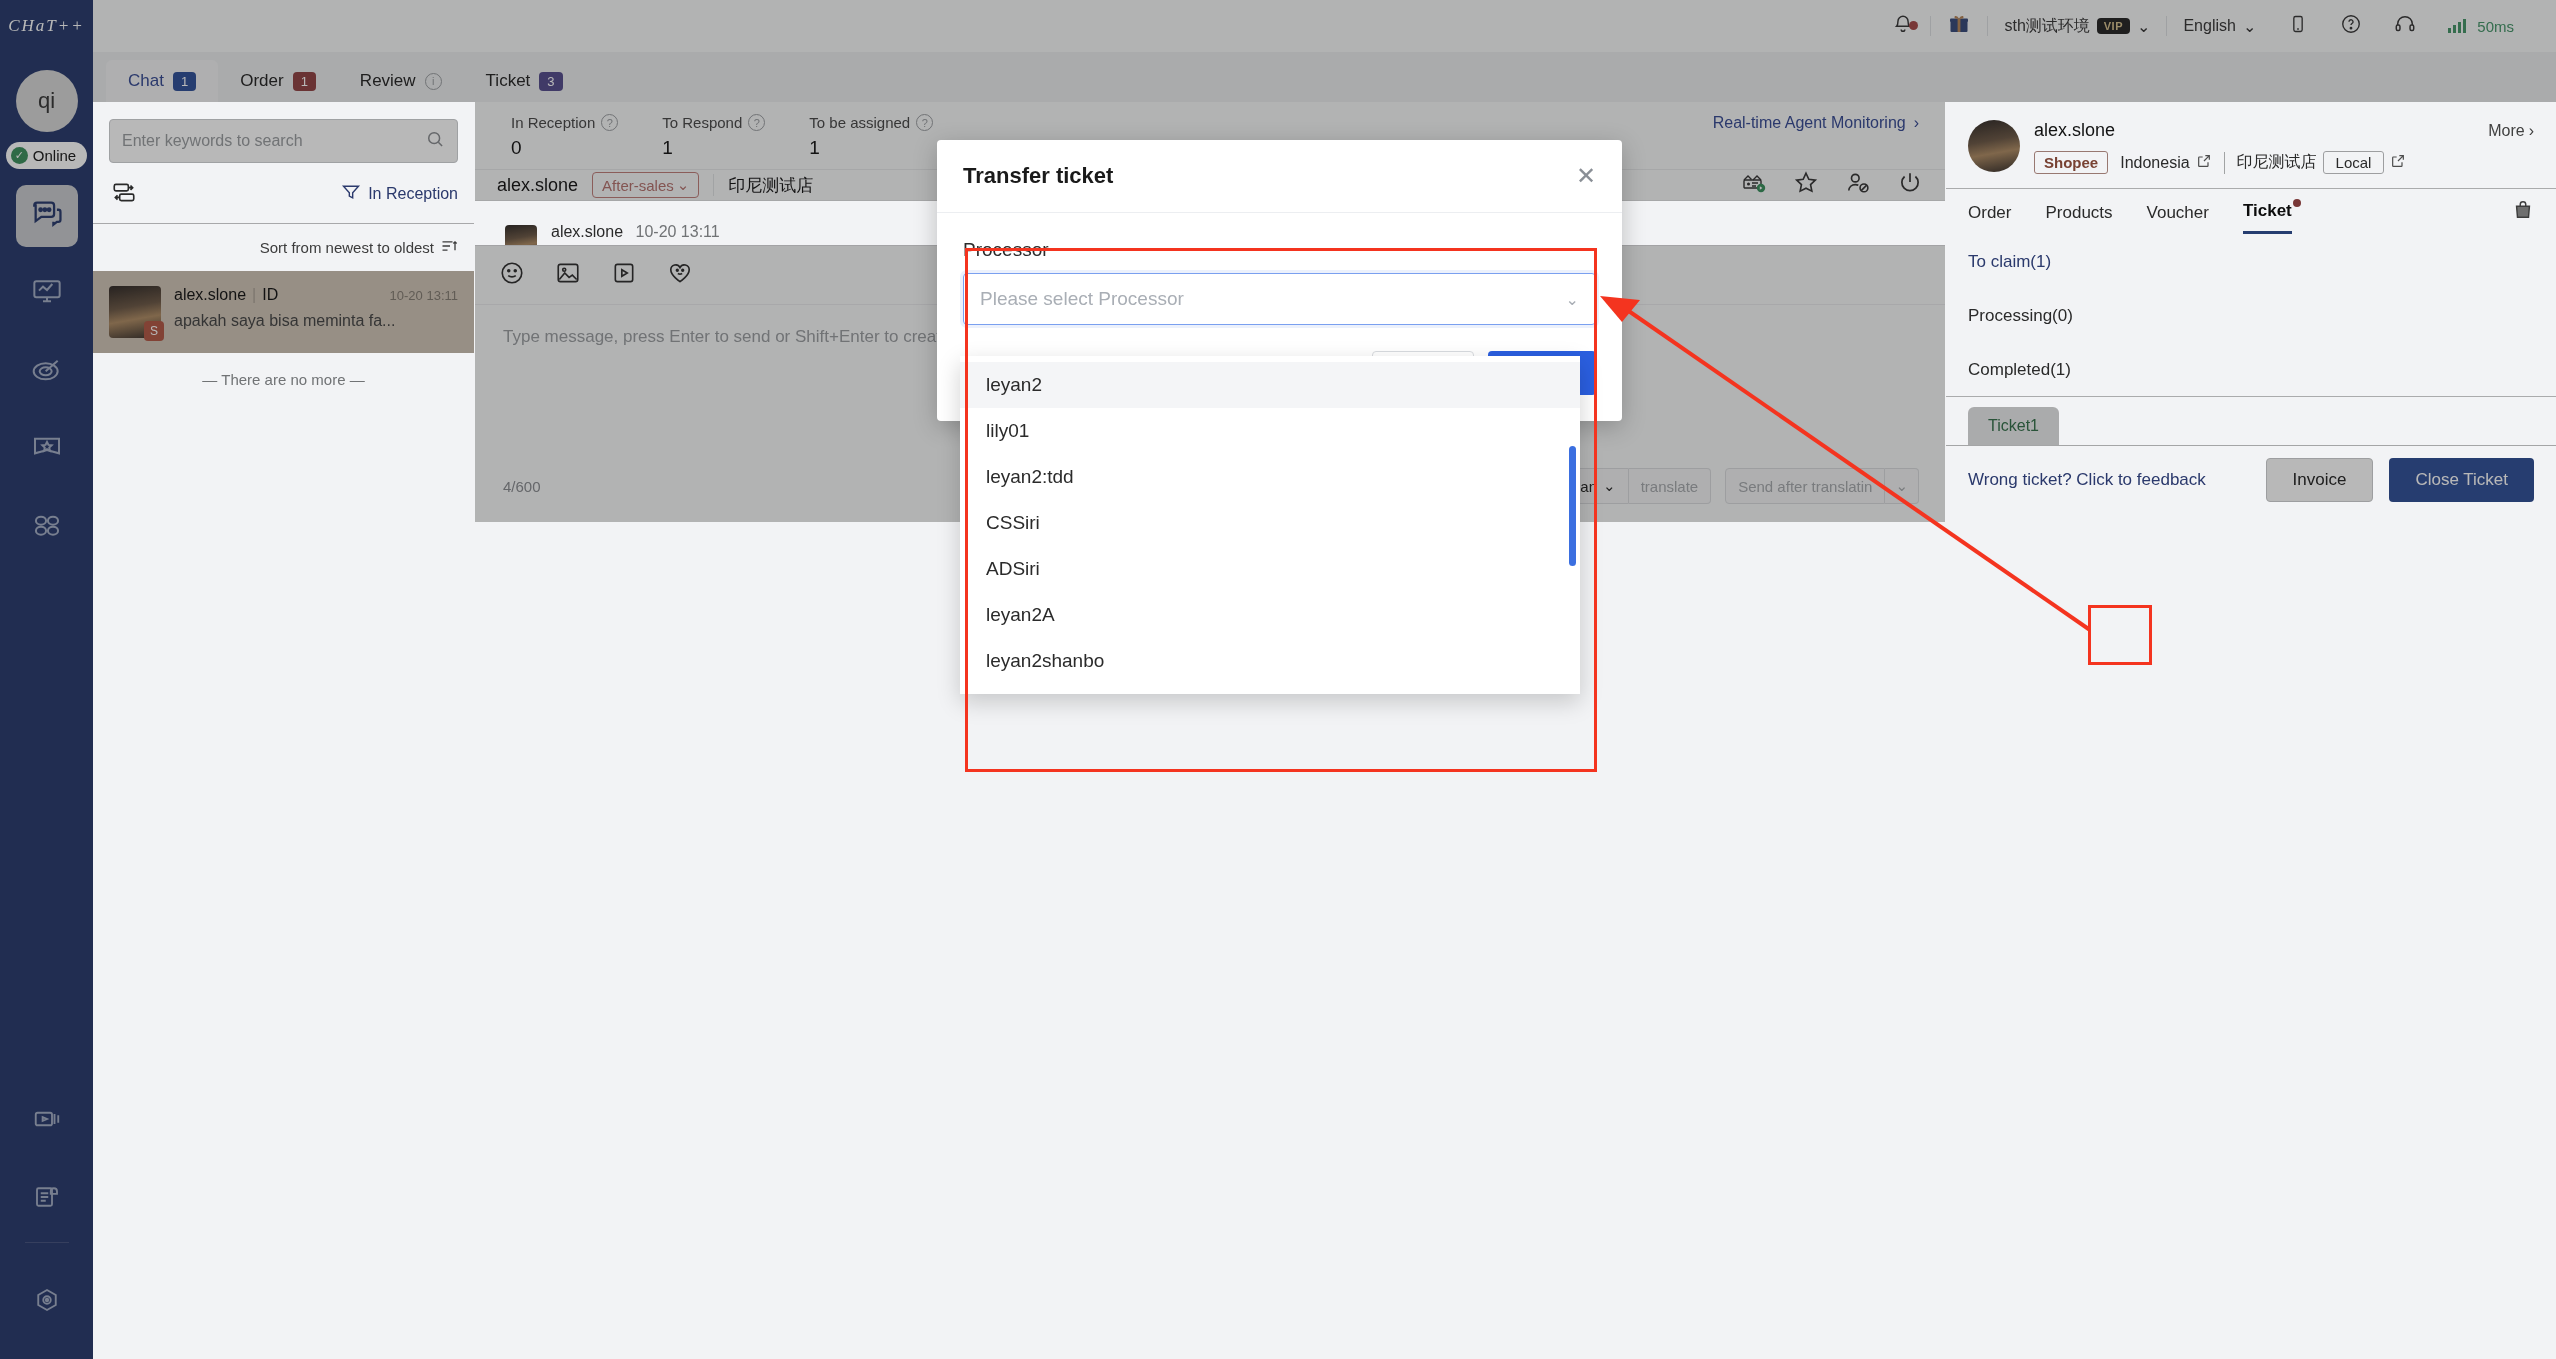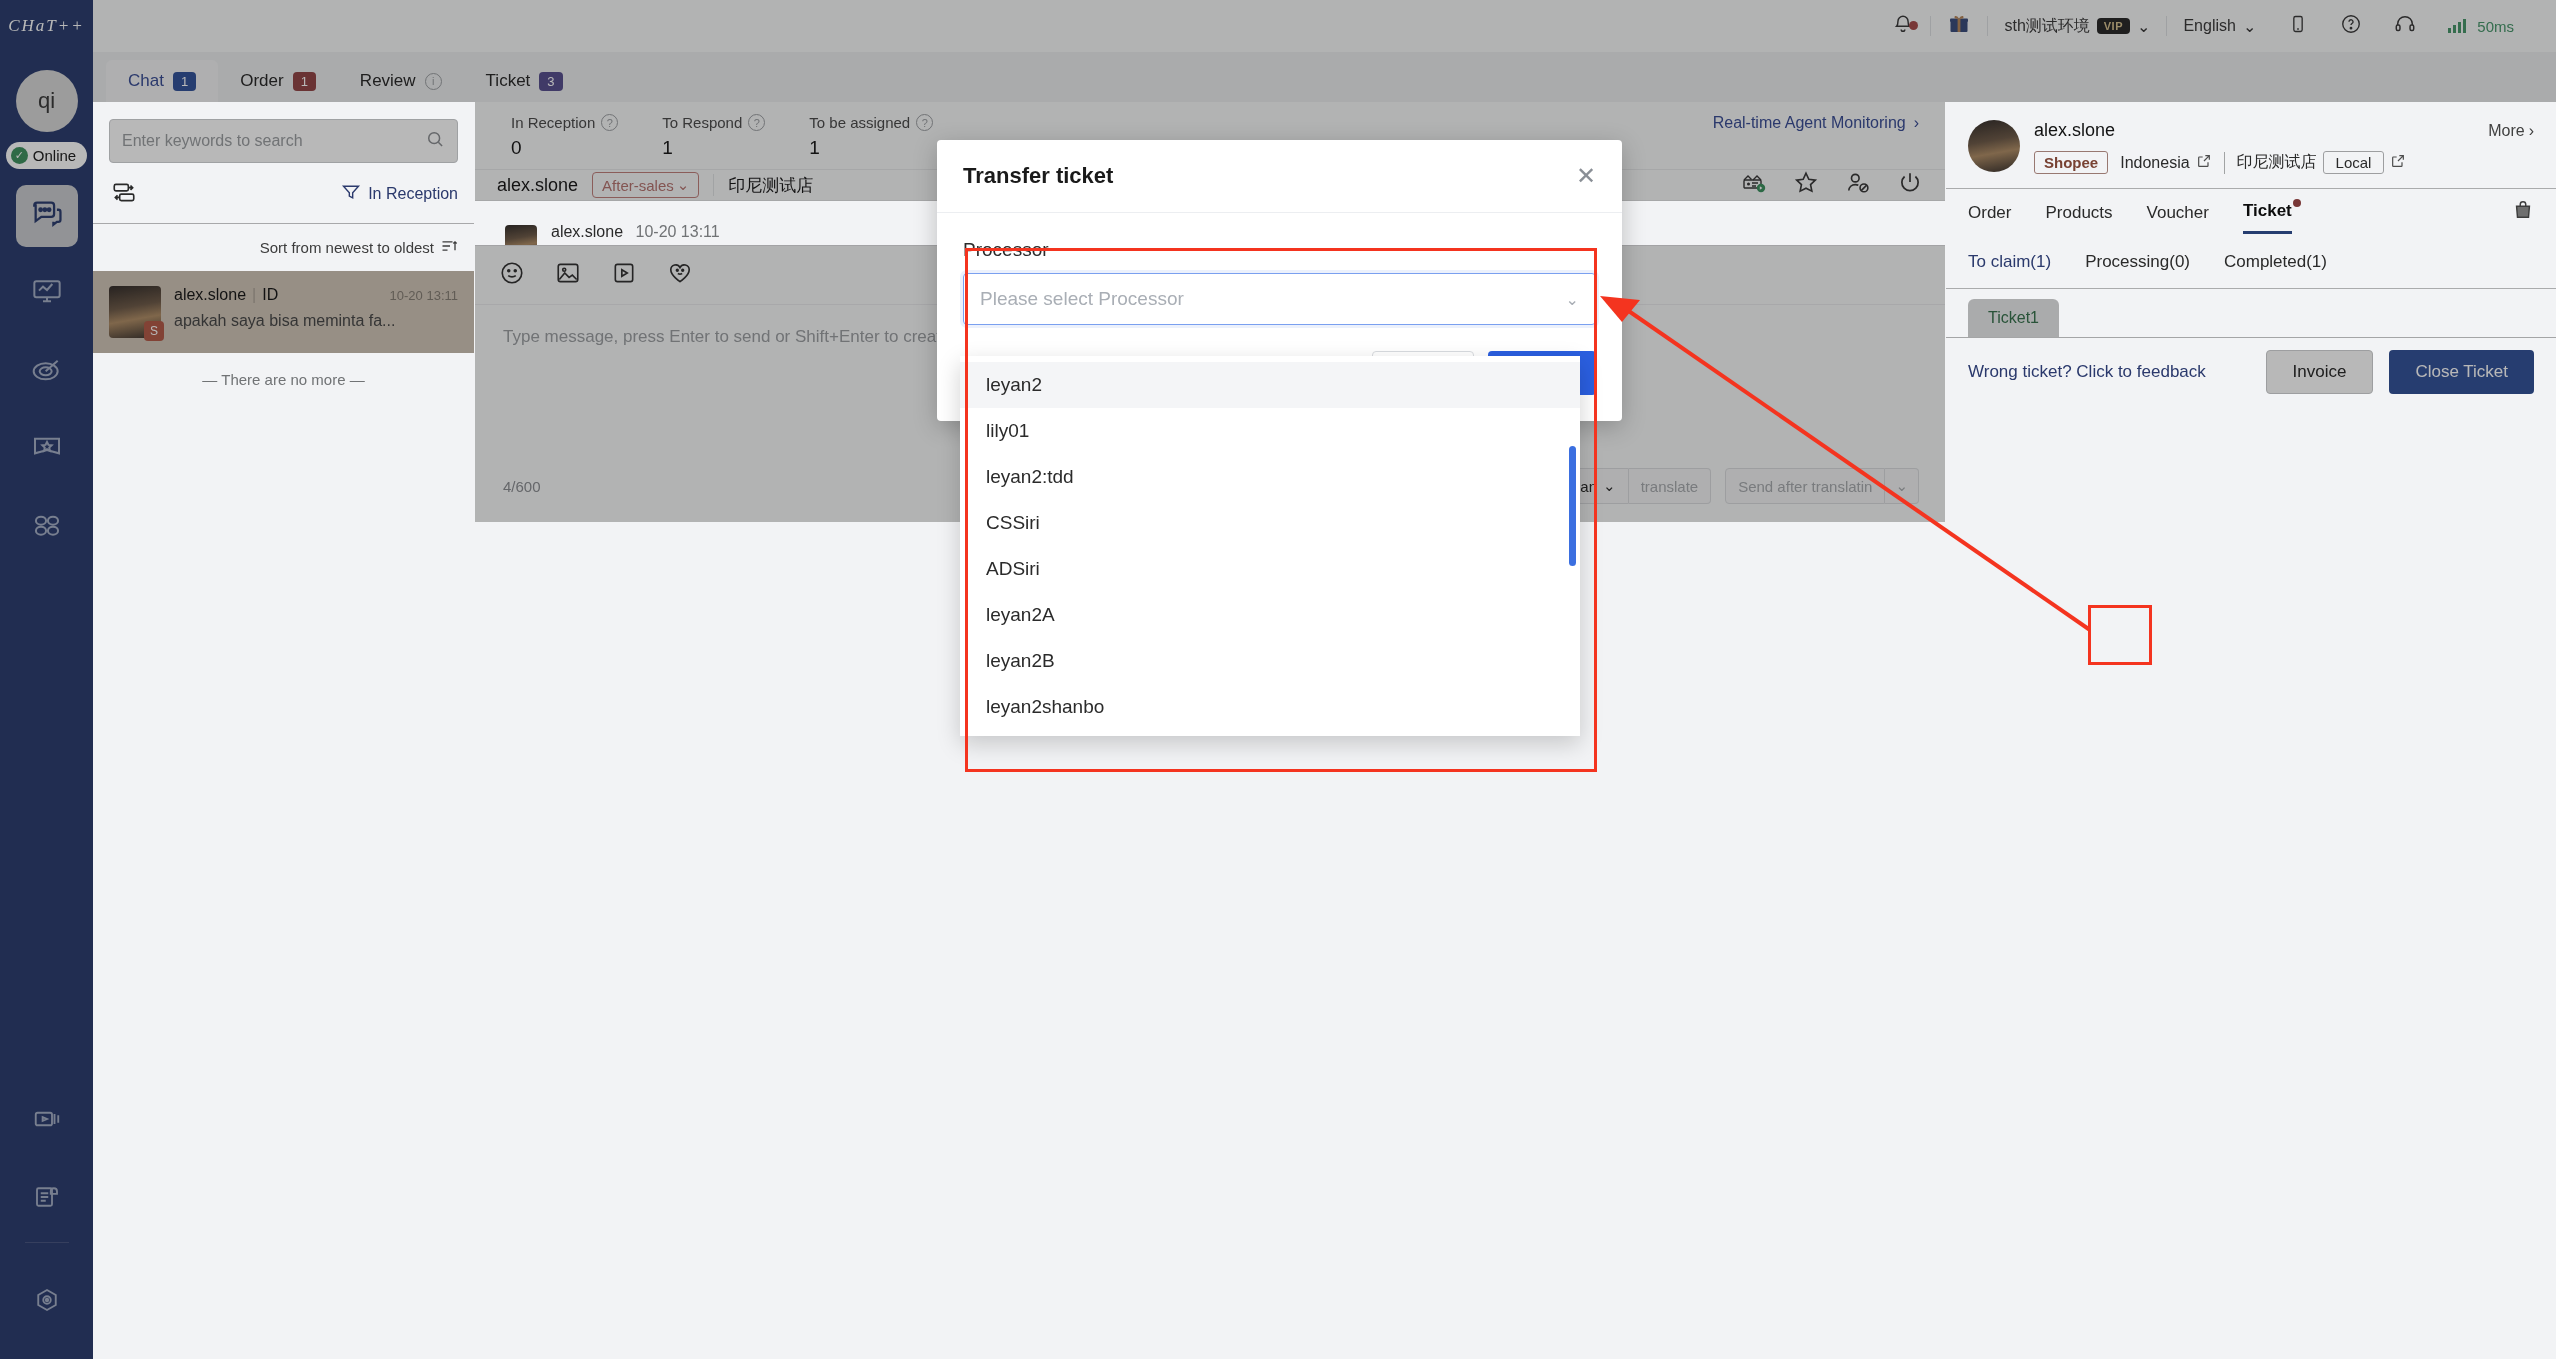--- a/index.html
+++ b/index.html
@@ -178,21 +178,21 @@
                 padding:2px 9px; border-radius:3px; }
   .tag-plain { font-size:16px; color:#3a3a3a; display:flex; align-items:center; gap:6px;}
   .tag-box { border:1px solid #d9dce0; font-size:15px; color:#3a3a3a; padding:2px 12px; border-radius:3px;}
   .rtabs { display:flex; align-items:center; gap:34px; padding: 10px 22px 0 22px;
            border-top:1px solid #ebedf0; font-size:17px; color:#3a3a3a; }
   .rtabs .t { padding-bottom:10px; position:relative; }
   .rtabs .t.active { color:#111; font-weight:bold; border-bottom:3px solid #1d56d6; }
   .reddot { position:absolute; top:-2px; right:-9px; width:8px;height:8px;border-radius:50%;background:#e23c3c;}
   .rtabs .cartico { margin-left:auto; padding-bottom:10px; color:#555; }
   .subtabs { display:flex; gap:34px; padding: 16px 22px; font-size:17px; color:#3a3a3a;
-             border-bottom:1px solid #ebedf0;}
+             border-bottom:1px solid #ebedf0;flex-direction:column;}
   .subtabs .s.active { color:#2b4fd0; }
   .tkt-tabs { padding: 10px 22px 0 22px; }
   .tkt-tab { display:inline-block; background:#eceef1; border-radius:6px 6px 0 0;
              padding: 10px 20px; font-size:16px; color:#15803d; }
   .rbody { flex:1; overflow:hidden; padding: 0 22px; }
   .rfoot { border-top:1px solid #e3e5e8; padding: 12px 22px; display:flex; align-items:center; gap:16px; }
   .rfoot a { font-size:17px; color:#2b4fd0; text-decoration:none; }
   .btn-inv { margin-left:auto; border:1px solid #d9dce0; background:#fff; border-radius:4px;
              height:44px; padding:0 26px; display:flex; align-items:center; font-size:17px; color:#2b2b2b;}
   .btn-close { background:#1d56d6; color:#fff; border-radius:4px; height:44px; padding:0 26px;
@@ -741,21 +741,20 @@
     </div>
   </div>
 
   <div class="dropdown">
     <div class="dd-item hl">leyan2</div>
     <div class="dd-item">lily01</div>
     <div class="dd-item">leyan2:tdd</div>
     <div class="dd-item">CSSiri</div>
     <div class="dd-item">ADSiri</div>
     <div class="dd-item">leyan2A</div>
-    <div class="dd-item">leyan2B</div>
     <div class="dd-item">leyan2shanbo</div>
     <div class="dd-scroll"></div>
   </div>
 
   <div class="anno-box" style="left:965px; top:248px; width:632px; height:524px;"></div>
   <div class="anno-box" style="left:2088px; top:605px; width:64px; height:60px;"></div>
   <svg class="anno-svg">
     <line x1="2090" y1="630" x2="1620" y2="305" stroke="#f4341f" stroke-width="4"></line>
     <polygon points="1600,296 1640,300 1622,322" fill="#f4341f"></polygon>
   </svg>

